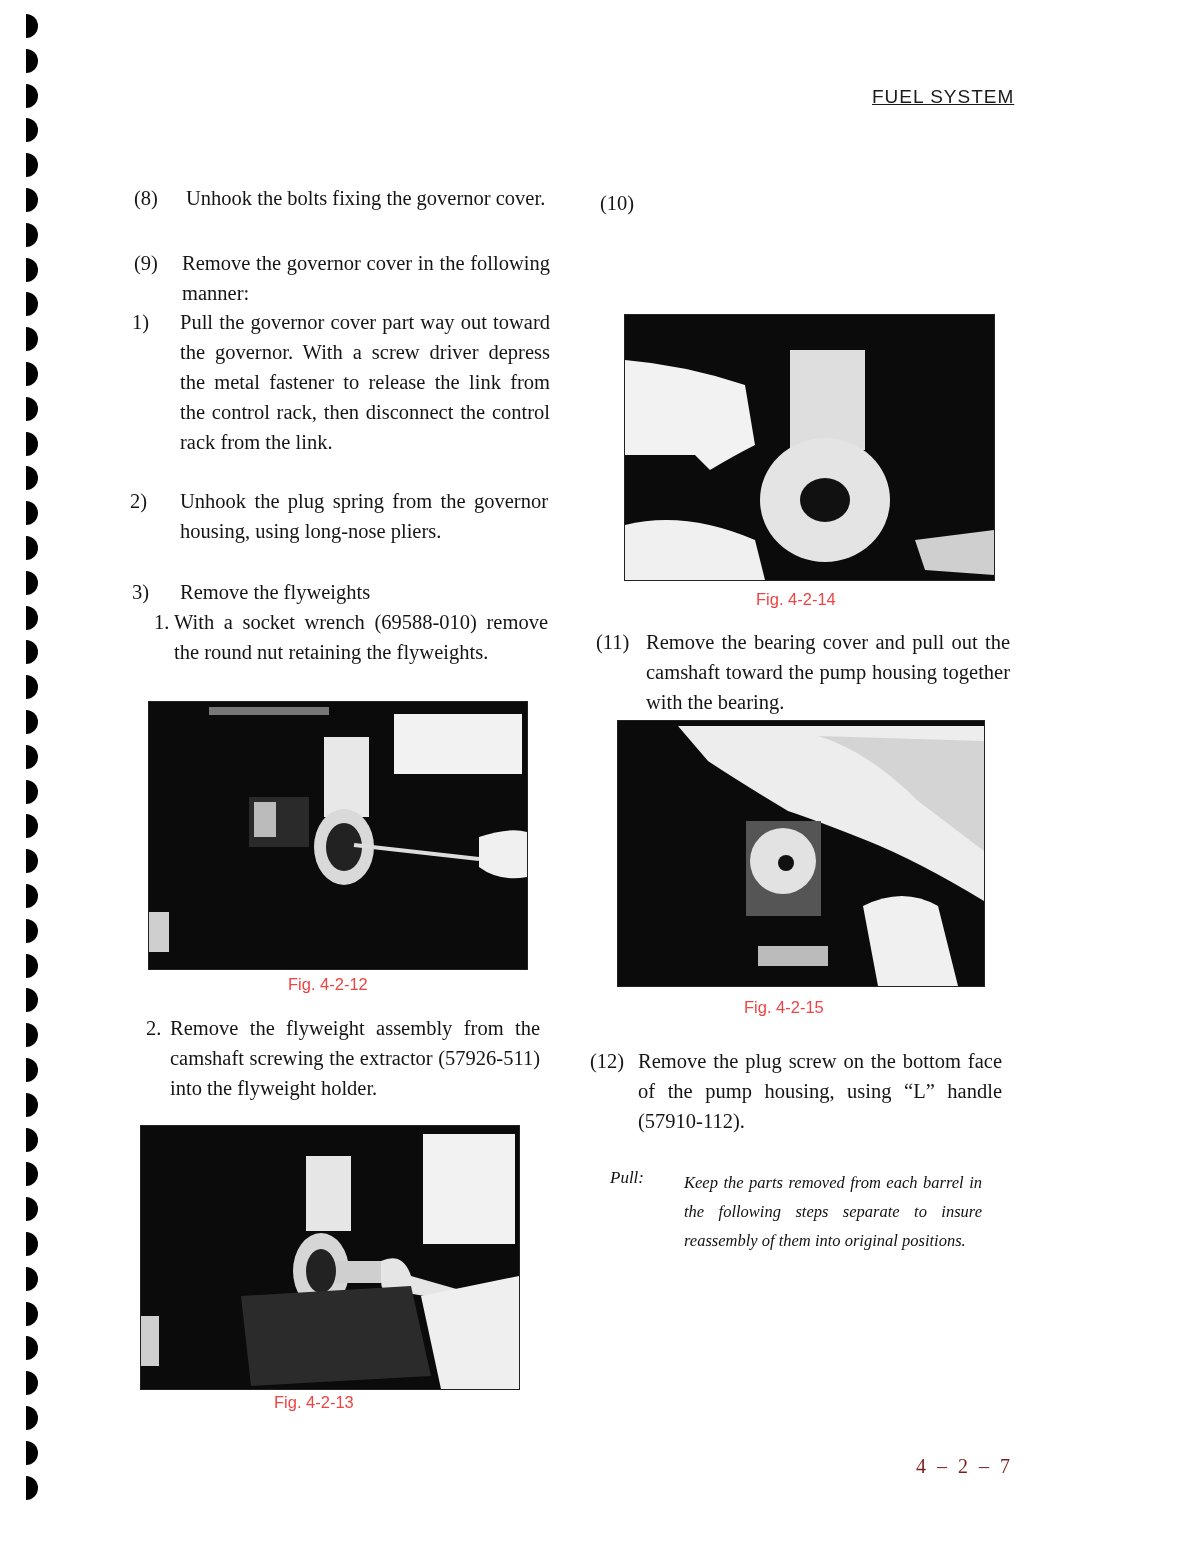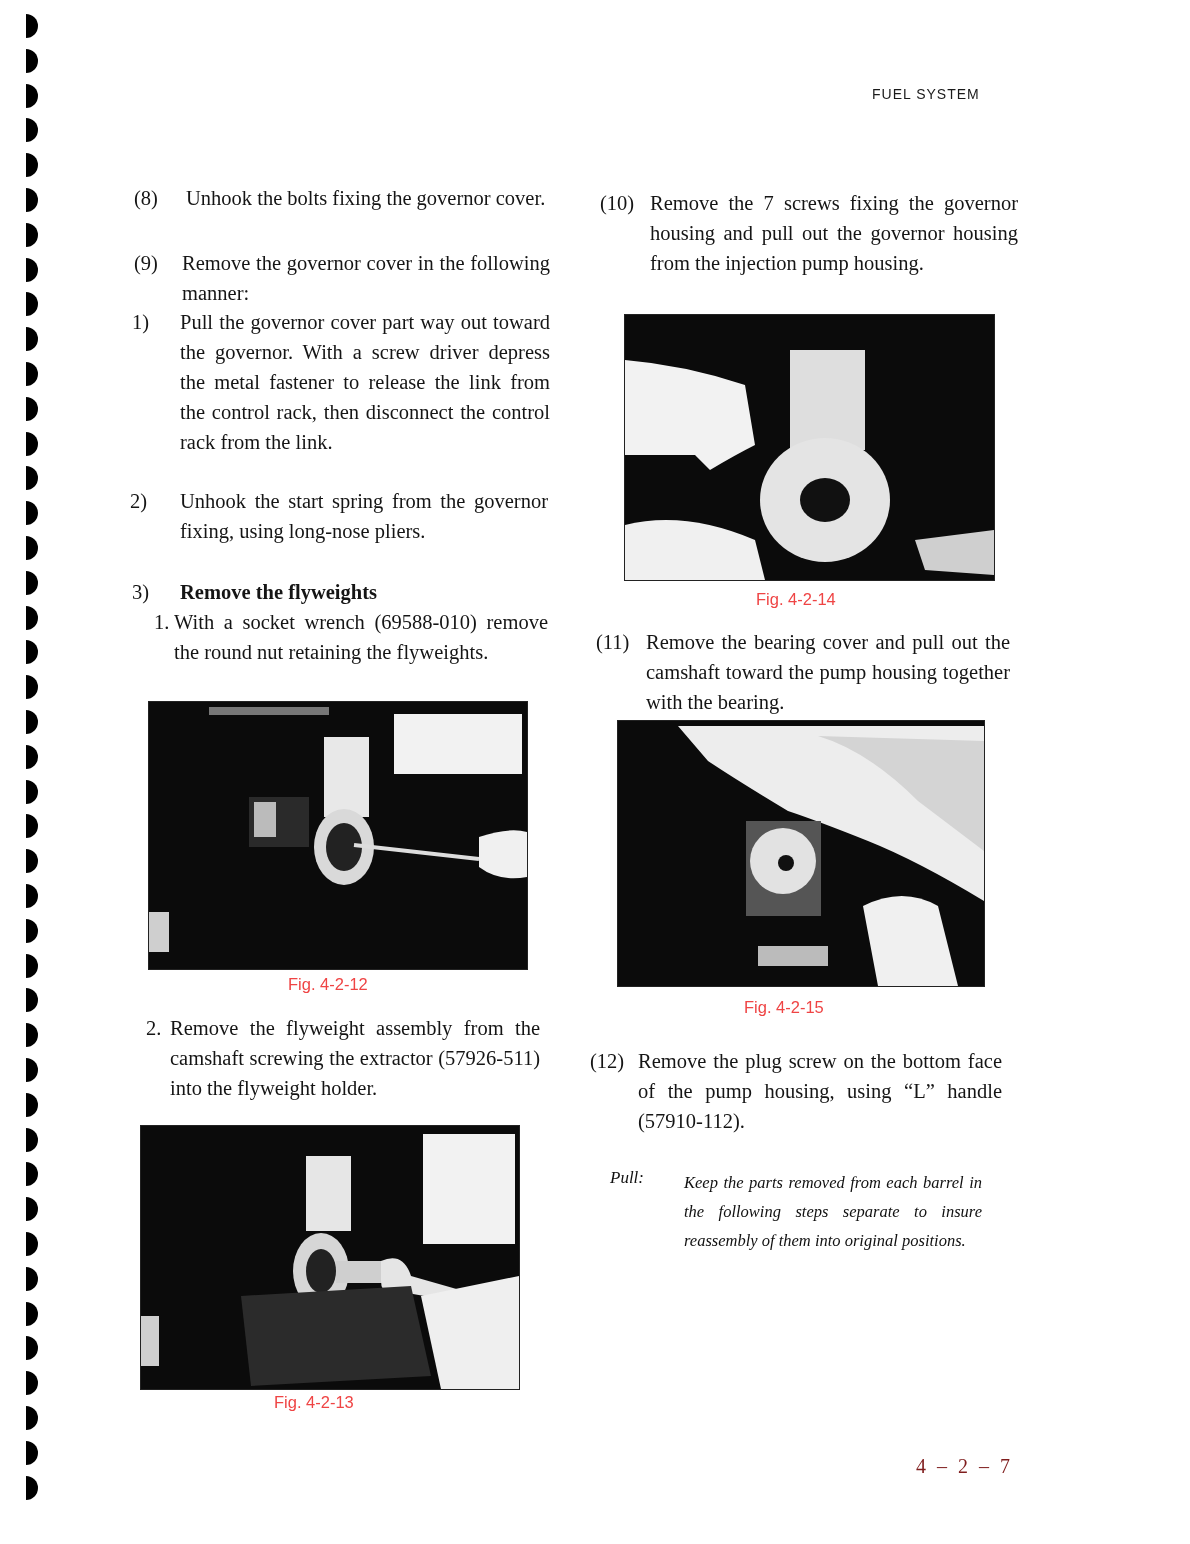--- a/index.html
+++ b/index.html
@@ -4,21 +4,21 @@
 <style>
   html, body { margin: 0; padding: 0; background: #ffffff; }
   body { width: 1190px; height: 1544px; position: relative; overflow: hidden; color: #111; }
   .serif { font-family: "Liberation Serif", "DejaVu Serif", serif; }
   .sans { font-family: "Liberation Sans", "DejaVu Sans", sans-serif; }
 
   
   .holes { position: absolute; left: 0; top: 0; width: 40px; height: 1544px; }
   .hole { position: absolute; left: 26px; width: 12px; height: 24px; background: #000; border-radius: 0 12px 12px 0; }
 
-  .header { position: absolute; left: 872px; top: 86px; font-size: 14px; letter-spacing: 1px; color: #1a1a1a; }
+  .header { position: absolute; left: 872px; top: 86px; font-size: 19px; letter-spacing: 1px; color: #1a1a1a; text-decoration: underline; }
   .pagenum { position: absolute; left: 916px; top: 1455px; font-size: 20px; letter-spacing: 3px; color: #7f1d1d; }
 
   .para { position: absolute; font-size: 20.5px; line-height: 30px; color: #151515; }
   .para .num { position: absolute; left: 0; top: 0; }
   .para .txt { display: block; text-align: justify; text-align-last: left; }
 
   .fig { position: absolute; background: #0d0d0d; overflow: hidden; border: 1px solid #222; }
   .fig svg { display: block; width: 100%; height: 100%; }
   .caption { position: absolute; font-size: 16.5px; color: #ef4444; }
 
@@ -86,26 +86,26 @@
   <span class="txt" style="margin-left:48px;">Remove the governor cover in the following manner:</span>
 </div>
 
 <div class="para serif" style="left:132px; top:307px; width:418px;">
   <span class="num">1)</span>
   <span class="txt" style="margin-left:48px;">Pull the governor cover part way out toward the governor.  With a screw driver depress the metal fastener to release the link from the control rack, then disconnect the control rack from the link.</span>
 </div>
 
 <div class="para serif" style="left:130px; top:486px; width:418px;">
   <span class="num">2)</span>
-  <span class="txt" style="margin-left:50px;">Unhook the start spring from the governor fixing, using long-nose pliers.</span>
+  <span class="txt" style="margin-left:50px;">Unhook the plug spring from the governor housing, using long-nose pliers.</span>
 </div>
 
 <div class="para serif" style="left:132px; top:577px; width:418px;">
   <span class="num">3)</span>
-  <span class="txt" style="margin-left:48px;font-weight:bold;">Remove the flyweights</span>
+  <span class="txt" style="margin-left:48px;">Remove the flyweights</span>
 </div>
 
 <div class="para serif" style="left:154px; top:607px; width:394px;">
   <span class="num">1.</span>
   <span class="txt" style="margin-left:20px;">With a socket wrench (69588-010) remove the round nut retaining the flyweights.</span>
 </div>
 
 <div class="fig" style="left:148px; top:701px; width:378px; height:267px;">
   <svg viewBox="0 0 378 267" preserveAspectRatio="none">
     <rect width="378" height="267" fill="#0b0b0b"></rect>
@@ -139,21 +139,20 @@
     <path d="M240 135 Q262 125 270 150 L340 170 L340 180 L255 165 Q240 170 240 155 Z" fill="#e5e5e5"></path>
     <path d="M280 170 L378 150 L378 263 L300 263 Z" fill="#efefef"></path>
     <path d="M100 170 L270 160 L290 250 L110 260 Z" fill="#2b2b2b"></path>
     <rect x="0" y="190" width="18" height="50" fill="#cfcfcf"></rect>
   </svg>
 </div>
 <div class="caption sans" style="left:274px; top:1393px;">Fig. 4-2-13</div>
 
 <div class="para serif" style="left:600px; top:188px; width:418px;">
   <span class="num">(10)</span>
-  <span class="txt" style="margin-left:50px;">Remove the 7 screws fixing the governor housing and pull out the governor housing from the injection pump housing.</span>
 </div>
 
 <div class="fig" style="left:624px; top:314px; width:369px; height:265px;">
   <svg viewBox="0 0 369 265" preserveAspectRatio="none">
     <rect width="369" height="265" fill="#0b0b0b"></rect>
     <path d="M0 45 Q60 50 120 70 L130 130 Q110 140 85 155 L70 140 L0 140 Z" fill="#f2f2f2"></path>
     <rect x="165" y="35" width="75" height="100" fill="#dedede"></rect>
     <ellipse cx="200" cy="185" rx="65" ry="62" fill="#e4e4e4"></ellipse>
     <ellipse cx="200" cy="185" rx="25" ry="22" fill="#111"></ellipse>
     <path d="M0 210 Q60 195 130 225 L140 265 L0 265 Z" fill="#f0f0f0"></path>

